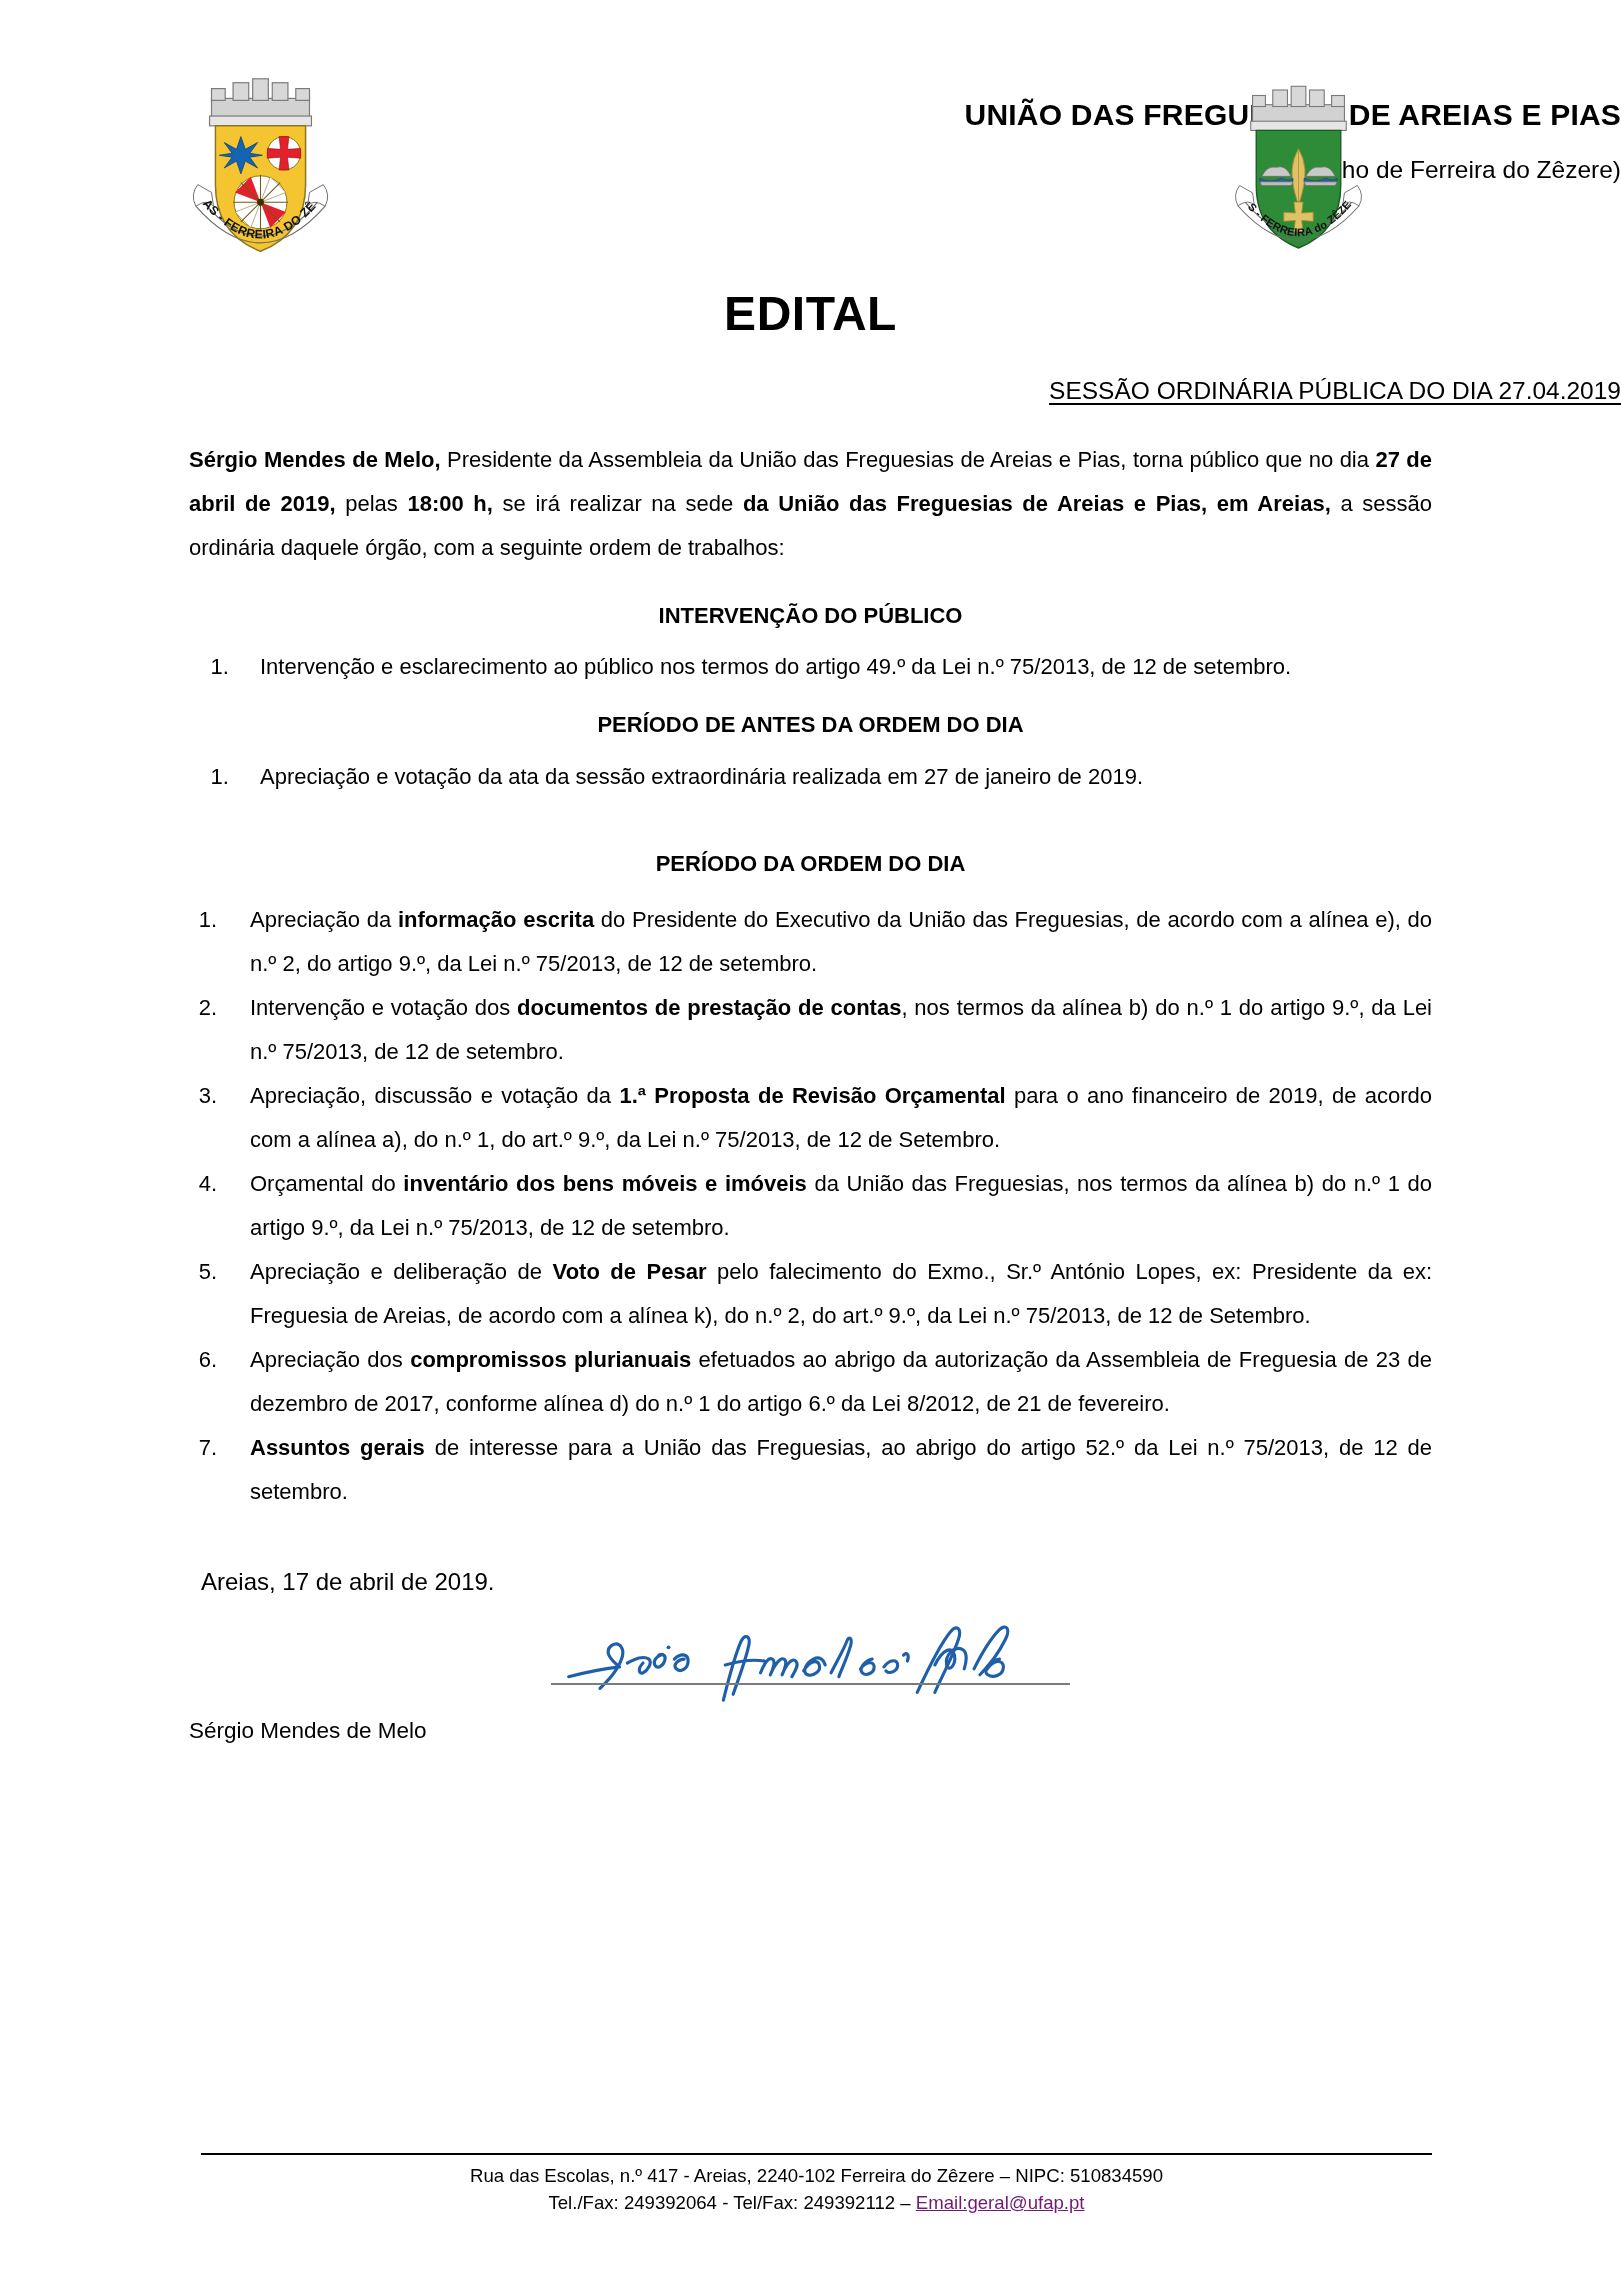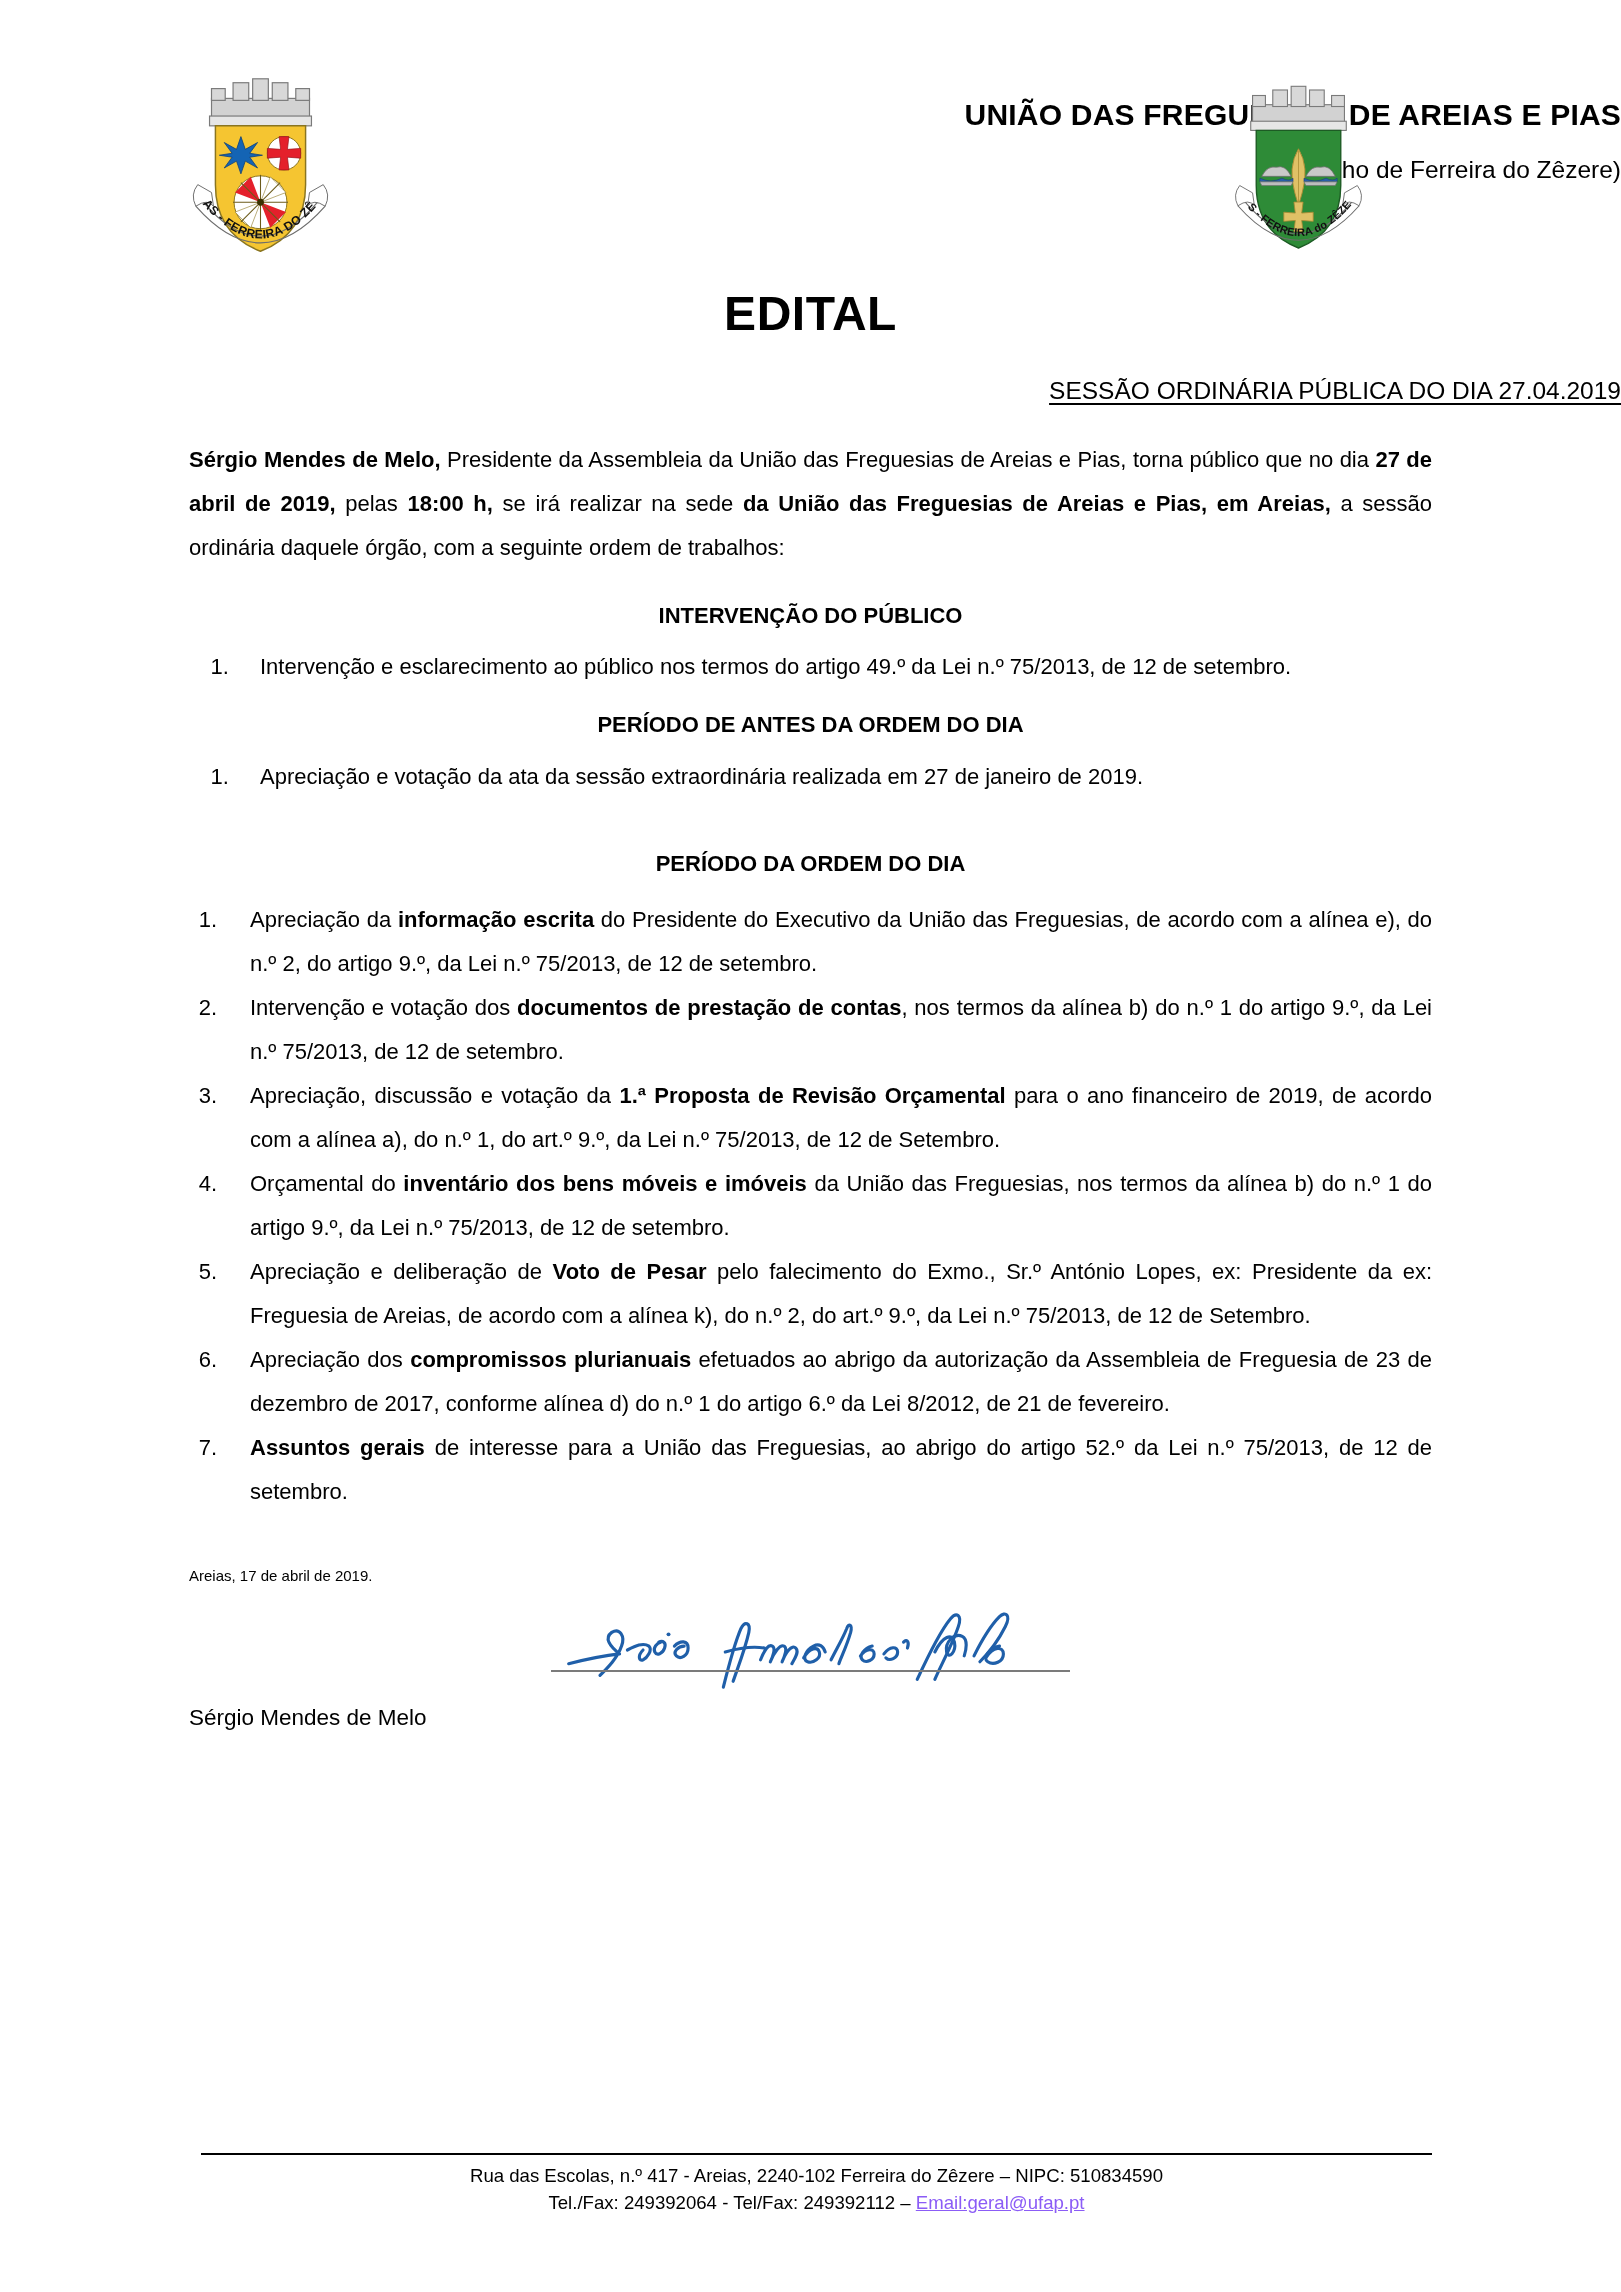--- a/index.html
+++ b/index.html
@@ -120,24 +120,24 @@
     text-align: left;
     font-weight: normal;
   }
   ol.items li b { font-weight: bold; }
 
   ol.items.indent-a li { padding-left: 71px; }
   ol.items.indent-a li .num { left: 21.6px; }
 
   
   .closing-date {
-    font-size: 15px;
+    font-size: 24px;
     font-family: "Liberation Sans", sans-serif;
     margin-top: 51px;
-    margin-left: 0;
+    margin-left: 12px;
     line-height: 1.4;
   }
 
   .signature-block {
     margin-top: 17.6px;
     position: relative;
     height: 147px;
   }
   .sig-wrap {
     position: relative;
@@ -174,21 +174,21 @@
     background: #000000;
     margin-bottom: 7.8px;
   }
   .footer-line {
     text-align: center;
     font-size: 18.6px;
     line-height: 1.45;
   }
   .footer-link {
     text-decoration: underline;
-    color: #8b5cf6;
+    color: #701a75;
   }
 </style>
 </head>
 <body>
 
 <div class="page">
 
   <div class="header">
 
     <div class="crest crest-left">

